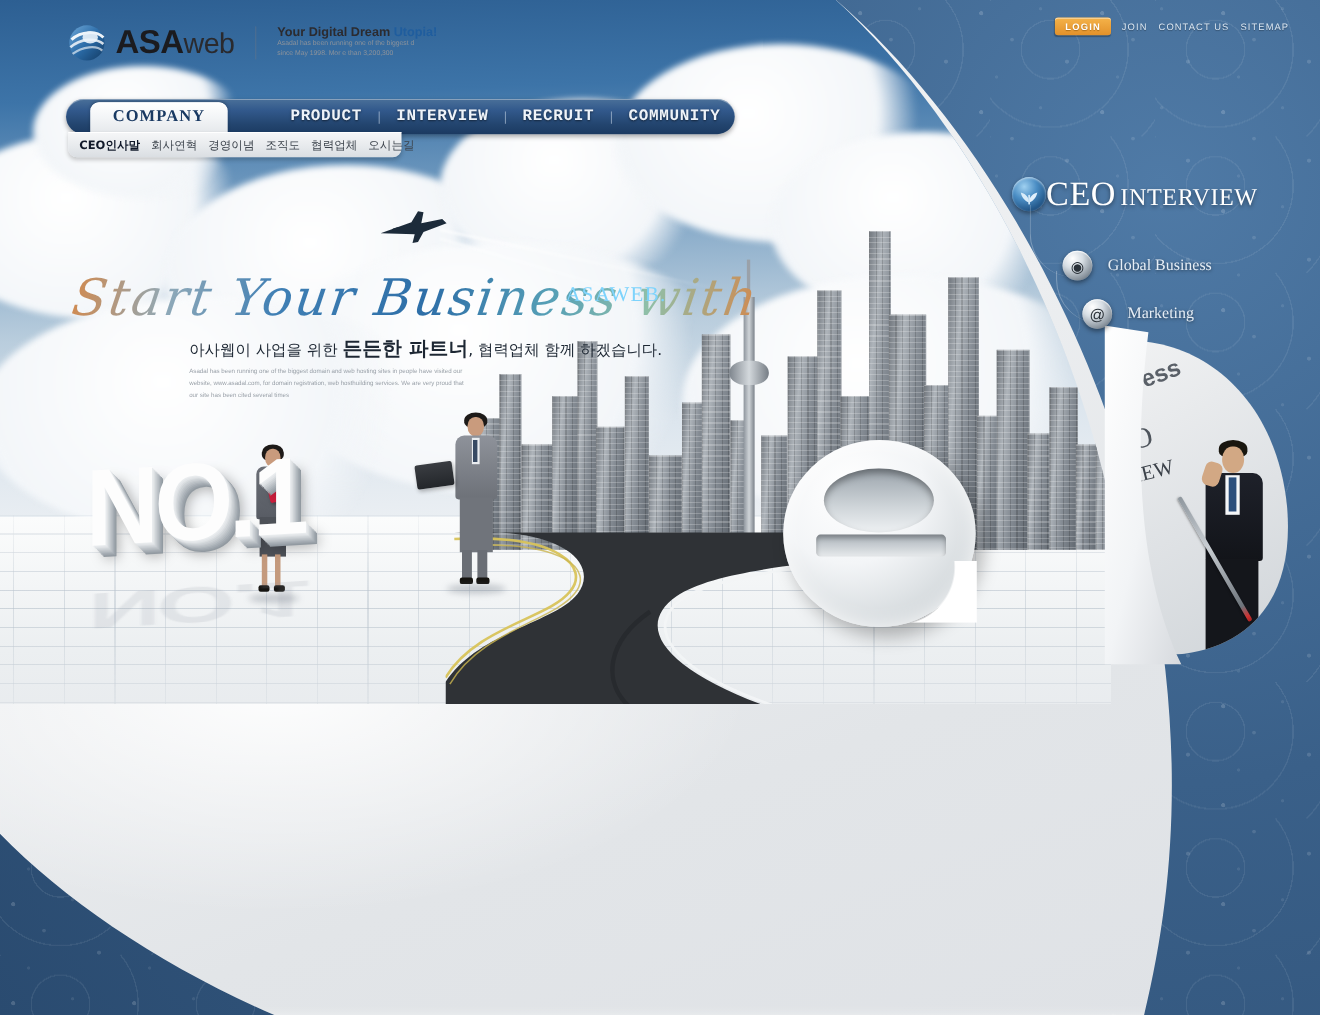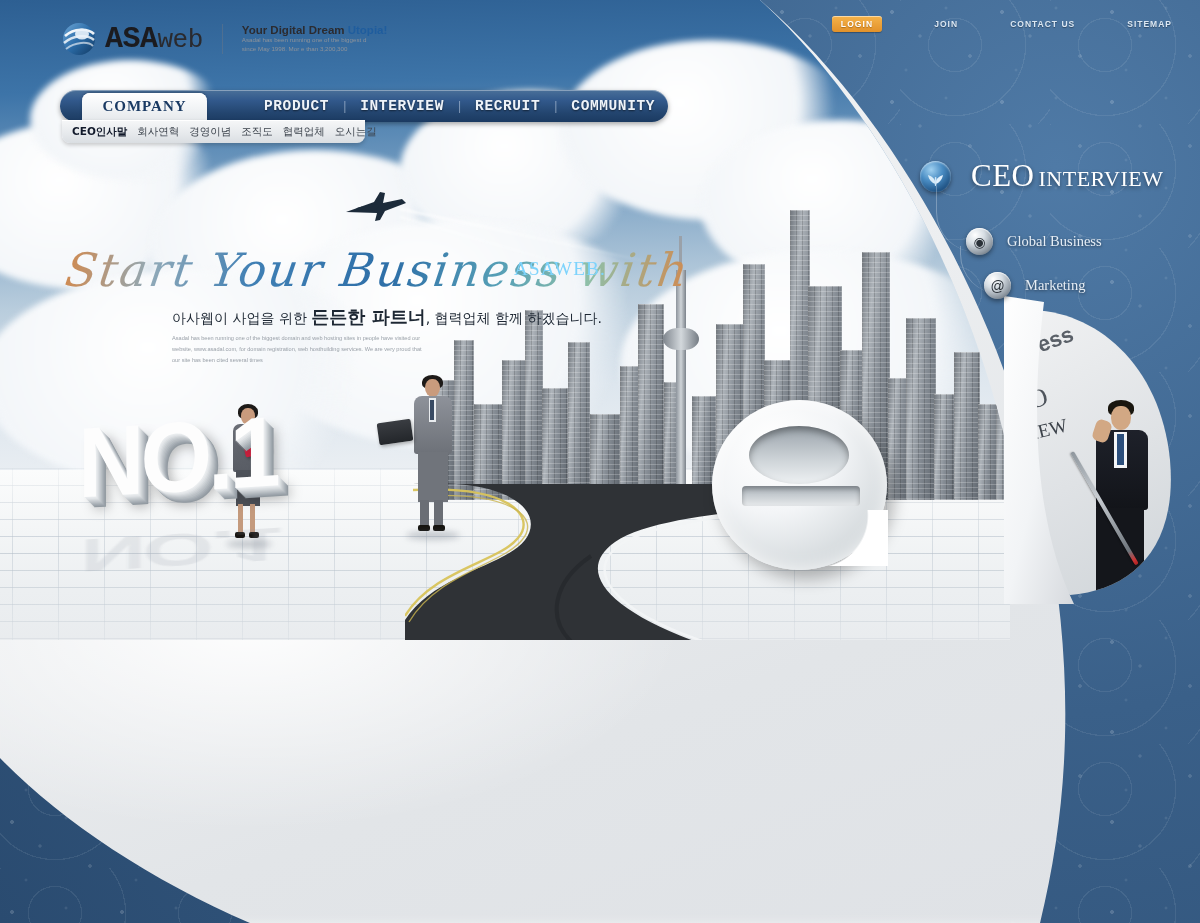--- a/index.html
+++ b/index.html
@@ -184,37 +184,37 @@
   }
   .contrail2 {
     position:absolute; left:400px; top:216px; width:210px; height:2px;
     background: linear-gradient(90deg, rgba(255,255,255,.6), rgba(255,255,255,0));
     transform: rotate(16deg); transform-origin: left center; filter: blur(1px);
   }
 
   
   .logo-wrap { position:absolute; left:62px; top:22px; display:flex; align-items:center; gap:9px; z-index:40; }
   .logo-globe { width:34px; height:34px; position:relative; }
-  .logo-word { font-family:Liberation Mono, monospace; font-size:30px; font-weight:700; color:#1b1b1f; letter-spacing:-.5px; line-height:1; }
+  .logo-word { font-family:Liberation Sans, sans-serif; font-size:30px; font-weight:700; color:#1b1b1f; letter-spacing:-.5px; line-height:1; }
   .logo-word .lw-sub { font-weight:400; font-size:26px; color:#2a2a2e; }
   .logo-div { width:1px; height:30px; background:rgba(110,120,132,.45); margin:0 10px; }
   .tag-main { font-size:11.5px; font-weight:700; color:#2b2b30; white-space:nowrap; }
   .tag-main em { font-style:normal; color:#1f5d9e;margin-top:16px; }
   .tag-sub { font-size:6.2px; color:#8d939b; line-height:1.45; max-width:130px; filter: blur(.35px); }
 
   
   .util { position:absolute; right:28px; top:16px; display:flex; align-items:center; gap:10px; z-index:40; }
   .util .login {
     background: linear-gradient(#f5b34a, #e2912a);
     color:#fff; font-size:8.5px; font-weight:700; letter-spacing:1.1px;
     padding:3px 9px 3px 9px; border-radius:3px;
     box-shadow: 0 1px 1px rgba(0,0,0,.28), inset 0 1px 0 rgba(255,255,255,.5);
     text-shadow: 0 1px 1px rgba(130,80,10,.6);
   }
-  .util a { color:#dbe7f3; font-size:8.5px; font-weight:700; letter-spacing:1px; text-decoration:none; text-shadow:0 1px 1px rgba(0,0,0,.35);margin-left:42px; }
+  .util a { color:#dbe7f3; font-size:8.5px; font-weight:400; letter-spacing:1px; text-decoration:none; text-shadow:0 1px 1px rgba(0,0,0,.35); }
 
   
   .navbar {
     position:absolute; left:60px; top:90px; width:608px; height:32px;
     border-radius:16px;
     background: linear-gradient(#4a7099 0%, #32598c 32%, #23456f 72%, #1b3a61 100%);
     box-shadow: 0 2px 5px rgba(0,0,0,.35), inset 0 1px 0 rgba(255,255,255,.35);
     z-index:40; display:flex; align-items:center;
   }
   .navbar .nav-items { display:flex; align-items:center; margin-left:190px; }
@@ -271,21 +271,21 @@
   }
   .kor-head b { font-size:18px; }
   .kor-head .k-sm { font-size:14px; }
   .eng-para {
     position:absolute; left:172px; top:333px; z-index:30; width:252px;
     font-size:5.6px; line-height:1.95; color:#9aa1a9; filter: blur(.3px);
   }
 
   
   .ceo-panel { position:absolute; left:920px; top:158px; z-index:45; }
-  .ceo-title-row { display:flex; align-items:center; gap:20px; }
+  .ceo-title-row { display:flex; align-items:center; gap:0; }
   .ceo-badge {
     width:31px; height:31px; border-radius:50%;
     background: radial-gradient(circle at 36% 28%, #9fd0f0 0%, #4a8dc4 38%, #1d4f80 78%, #14375c 100%);
     box-shadow: 0 2px 4px rgba(0,0,0,.4), inset 0 1px 2px rgba(255,255,255,.6);
     position:relative; flex:none;
   }
   .ceo-title {
     font-family:"Liberation Serif", serif; color:#ffffff;
     text-shadow: 0 2px 4px rgba(0,0,0,.45);
     white-space:nowrap;

